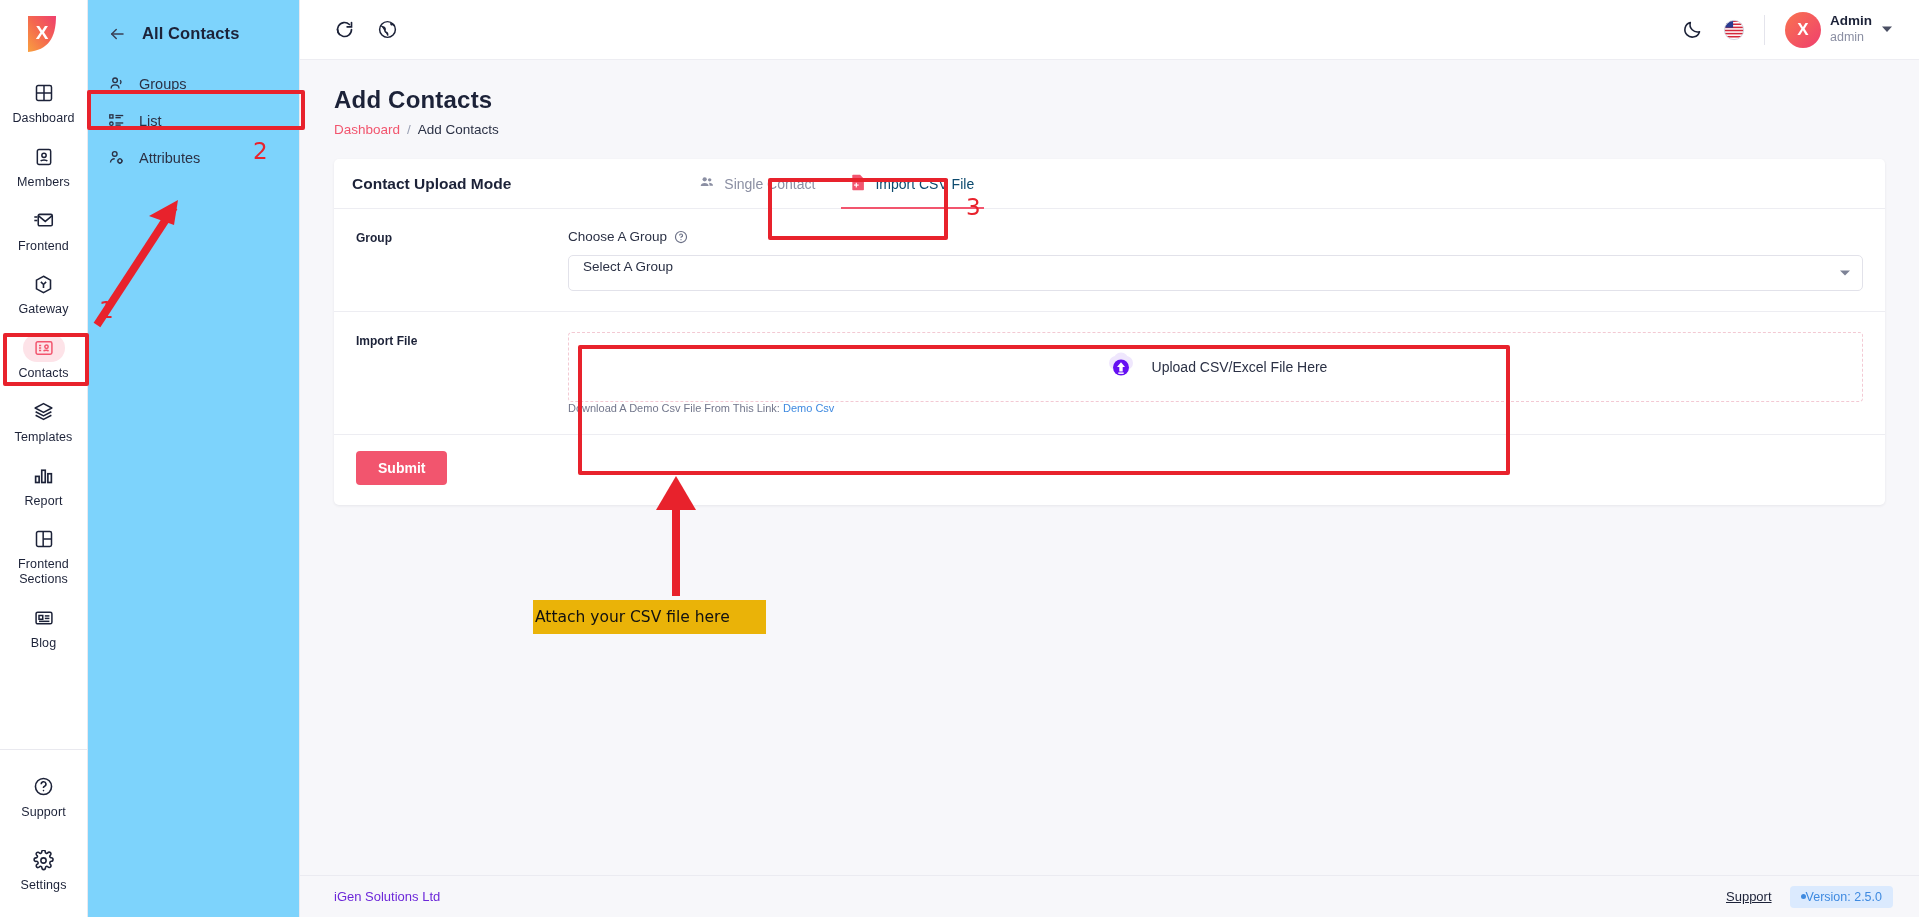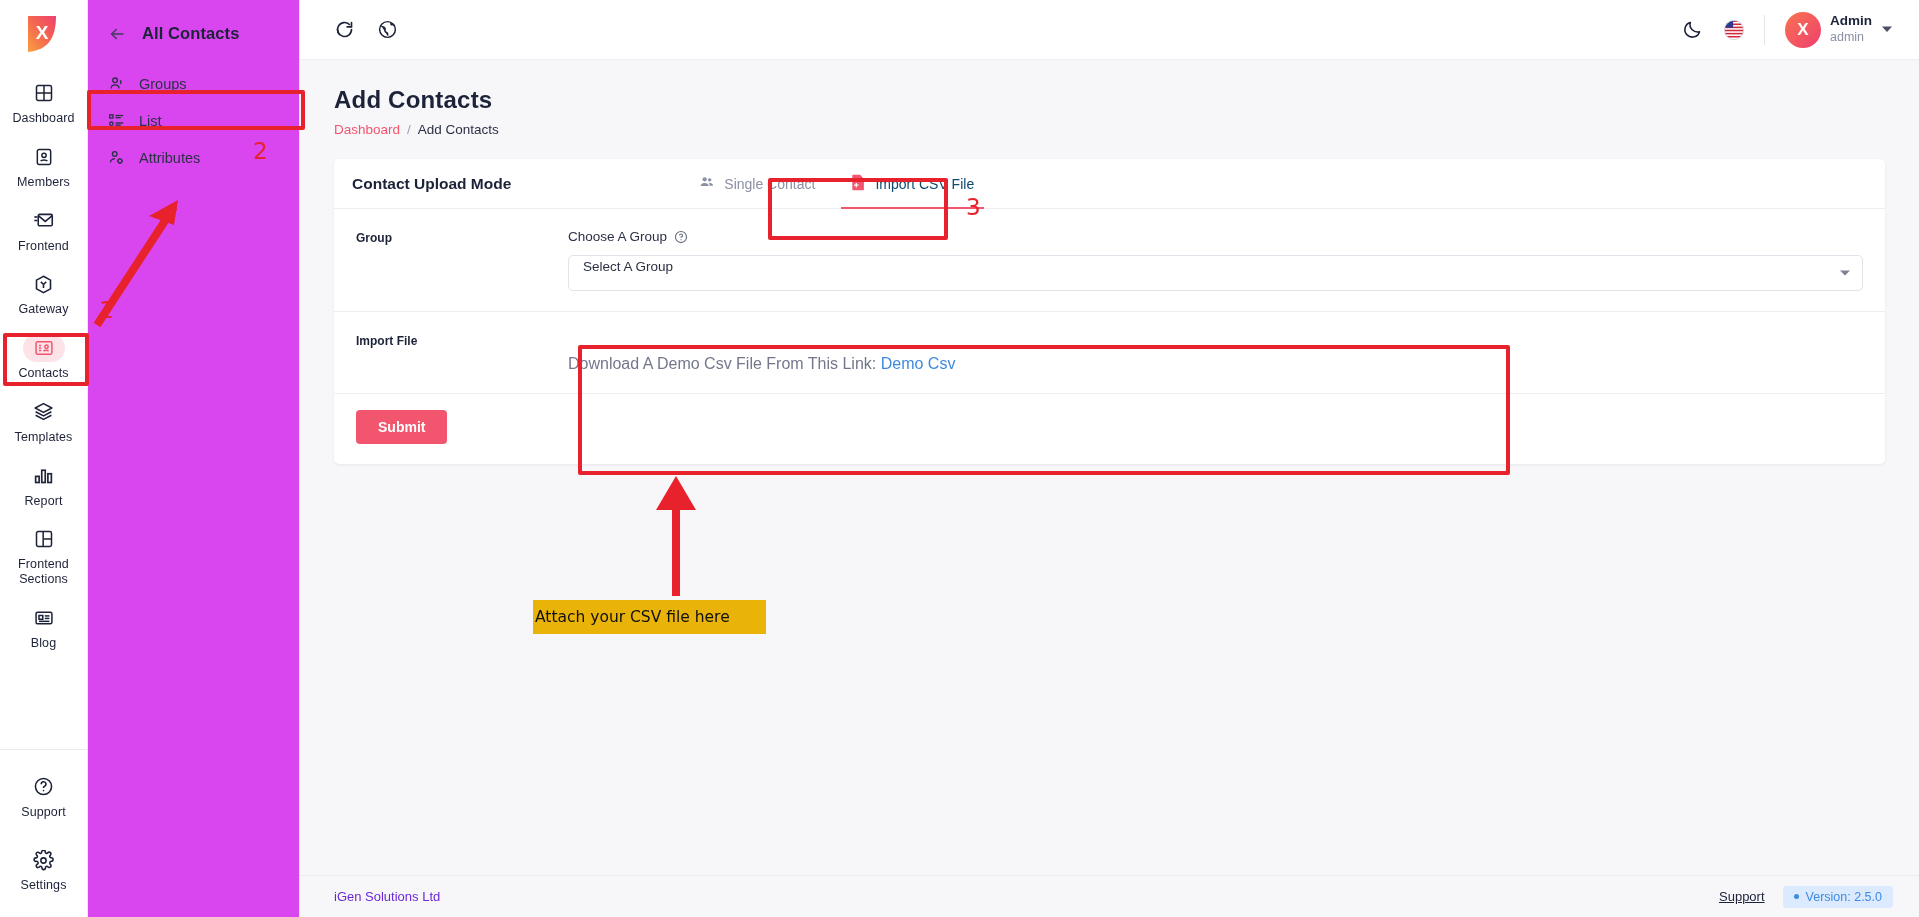--- a/index.html
+++ b/index.html
@@ -35,21 +35,21 @@
   }
   .rail-item.active .rail-label { color: #1c2238; }
   .rail-bottom {
     position: absolute; left: 0; bottom: 0; width: 100%;
     border-top: 1px solid #e9e9ef; padding-top: 14px; padding-bottom: 16px;
     display: flex; flex-direction: column; align-items: center; gap: 10px;
   }
 
   
   .subnav {
-    width: 212px; height: 917px; background: #d946ef;
+    width: 212px; height: 917px; background: #7dd3fc;
     border-right: 1px solid #e9e9ef; flex: none; padding-top: 18px;
   }
   .subnav-head {
     display: flex; align-items: center; gap: 16px;
     padding: 6px 16px 0 20px; margin-bottom: 22px;
   }
   .back-arrow { width: 18px; height: 18px; cursor: pointer; flex: none; }
   .subnav-title { font-size: 16.5px; font-weight: 700; color: #1c2238; letter-spacing: .1px; }
   .subnav-item {
     display: flex; align-items: center; gap: 14px;
@@ -123,40 +123,40 @@
     border-left: 5px solid transparent; border-right: 5px solid transparent;
     border-top: 5px solid #7d8296; transform: translateY(-50%);
   }
   .dropzone {
     border: 1px dashed #f3c9d3; border-radius: 4px; height: 70px;
     display: flex; align-items: center; justify-content: center; gap: 14px;
     cursor: pointer; background: #fff;
   }
   .up-badge { position: relative; width: 34px; height: 34px; }
   .dz-text { font-size: 14px; color: #2b3145; }
-  .demo-line { margin-top: 23px; font-size: 16px; color: #72778c; }
+  .demo-line { margin-top: 0; font-size: 11px; color: #72778c; }
   .demo-line a { color: #3f8ae0; text-decoration: none; }
 
   .card-foot { display: flex; justify-content: flex-start; padding: 16px 22px 20px; }
   .btn-submit {
     background: #f2556e; color: #fff; border: none; border-radius: 4px;
     padding: 9px 22px; font-size: 14px; font-weight: 700; cursor: pointer;
     font-family: "Liberation Sans", sans-serif;
   }
 
   .footer {
     height: 42px; flex: none; background: #f7f7fa; border-top: 1px solid #ebebf1;
     display: flex; align-items: center; padding: 0 26px 0 34px;
   }
   .footer-brand { font-size: 13px; color: #6d28d9; }
   .footer-right { margin-left: auto; display: flex; align-items: center; gap: 18px; }
   .footer-support { font-size: 13px; color: #1c2238; text-decoration: underline; cursor: pointer; }
   .version-pill {
     background: #dbeafe; color: #3f8ae0; font-size: 12.5px;
-    padding: 4px 11px; border-radius: 4px; display: flex; align-items: center; gap: 7px;
+    padding: 4px 11px; border-radius: 4px; display: flex; align-items: center; 
   }
   .dot { width: 5px; height: 5px; border-radius: 50%; background: #3f8ae0; }
 
   
   .anno { position: absolute; pointer-events: none; z-index: 50; }
   .anno-box { border: 4px solid #e8222c; border-radius: 2px; }
   .anno-num {
     color: #e8222c; font-size: 23px; font-weight: 400;
     font-family: "DejaVu Sans", sans-serif;
   }
@@ -481,20 +481,33 @@
             <div class="select">
               <span>Select A Group</span>
               <span class="caret"></span>
             </div>
           </div>
         </div>
 
         <div class="row">
           <div class="row-label">Import File</div>
           <div class="row-body">
+            <div class="dropzone">
+              <span class="up-badge">
+                <svg width="34" height="34" viewBox="0 0 34 34">
+                  <circle cx="12" cy="13" r="7" fill="#efe7fd"></circle>
+                  <circle cx="22" cy="13" r="7" fill="#efe7fd"></circle>
+                  <circle cx="17" cy="10" r="7.5" fill="#efe7fd"></circle>
+                  <circle cx="17" cy="17.5" r="8" fill="#6610f2"></circle>
+                  <path d="M17 12.3 21 17h-2.3v4.6h-3.4V17H13z" fill="#fff"></path>
+                  <rect x="14.3" y="22.4" width="5.4" height="1.5" fill="#fff"></rect>
+                </svg>
+              </span>
+              <span class="dz-text">Upload CSV/Excel File Here</span>
+            </div>
             <div class="demo-line">
               <span>Download A Demo Csv File From This Link:</span>
               <a href="#">Demo Csv</a>
             </div>
           </div>
         </div>
 
         <div class="card-foot">
           <button class="btn-submit">Submit</button>
         </div>

